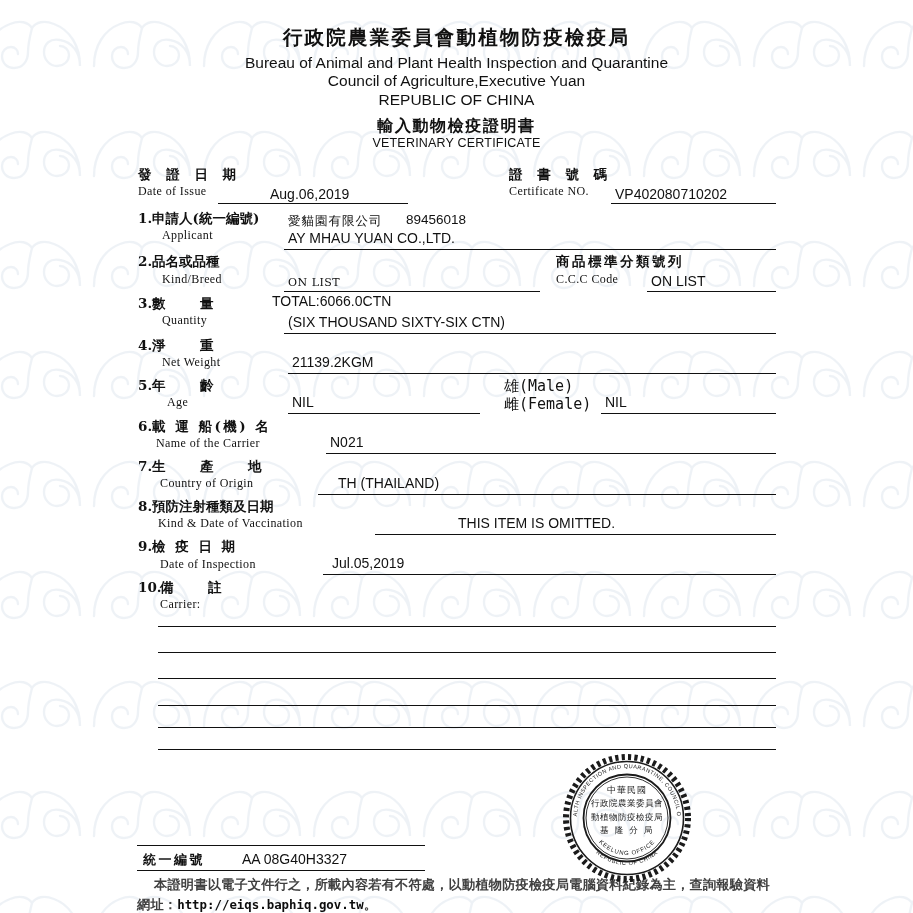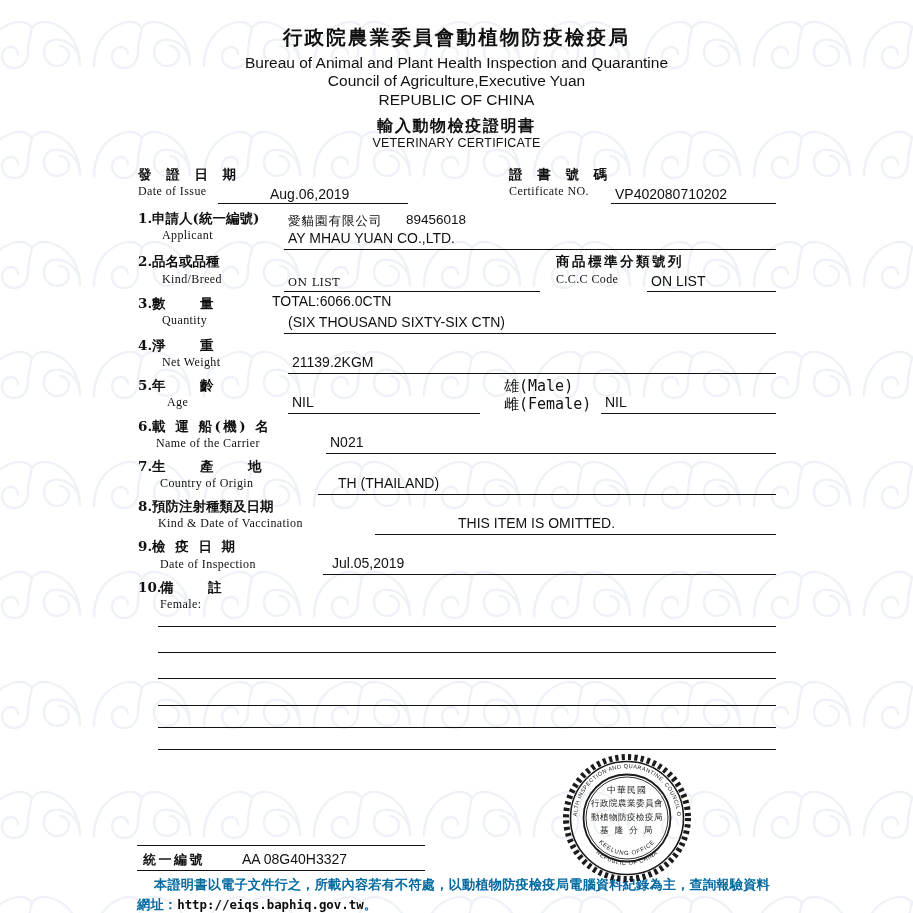--- a/index.html
+++ b/index.html
@@ -56,21 +56,21 @@
   .val.cn{font-family:"DejaVu Serif", serif;font-size:12.5px;letter-spacing:1px;}
   .val.sm{font-family:"DejaVu Serif", serif;font-size:11px;letter-spacing:.5px;}
   .rule{position:absolute;height:0;border-top:1.3px solid #111;}
 
   
   #stamp{position:absolute;left:563px;top:727px;width:128px;height:128px;z-index:3;}
 
   
   .foot-cn{
     font-family:"DejaVu Serif", serif;
-    font-size:13.2px;font-weight:700;color:#0369a1;line-height:20px;letter-spacing:.2px;
+    font-size:13.2px;font-weight:700;color:#404040;line-height:20px;letter-spacing:.2px;
   }
   .foot-url{font-family:"DejaVu Sans Mono", monospace;font-size:12.4px;font-weight:700;}
 </style>
 </head>
 <body>
 
 <div id="page">
 
   <svg id="watermark" width="913" height="913" viewBox="0 0 913 913" xmlns="http://www.w3.org/2000/svg">
     <defs>
@@ -262,21 +262,21 @@
     <div class="rule" style="left:375px;top:507px;width:401px;"></div>
 
     <div class="abs lbl-cn" style="left:138px;top:511px;">9.</div>
     <div class="abs lbl-cn sp2" style="left:152px;top:511px;">檢 疫 日 期</div>
     <div class="abs lbl-en" style="left:160px;top:530px;">Date of Inspection</div>
     <div class="abs val" style="left:332px;top:528px;">Jul.05,2019</div>
     <div class="rule" style="left:323px;top:547px;width:453px;"></div>
 
     <div class="abs lbl-cn" style="left:138px;top:552px;">10.</div>
     <div class="abs lbl-cn sp2" style="left:160px;top:552px;">備　　註</div>
-    <div class="abs lbl-en" style="left:160px;top:570px;">Female:</div>
+    <div class="abs lbl-en" style="left:160px;top:570px;">Carrier:</div>
     <div class="abs val" style="left:290px;top:570px;"></div>
 
     <div class="rule" style="left:158px;top:599px;width:618px;"></div>
     <div class="rule" style="left:158px;top:625px;width:618px;"></div>
     <div class="rule" style="left:158px;top:651px;width:618px;"></div>
     <div class="rule" style="left:158px;top:678px;width:618px;"></div>
     <div class="rule" style="left:158px;top:700px;width:618px;"></div>
     <div class="rule" style="left:158px;top:722px;width:618px;"></div>
 
     <svg id="stamp" viewBox="0 0 128 128" xmlns="http://www.w3.org/2000/svg">

